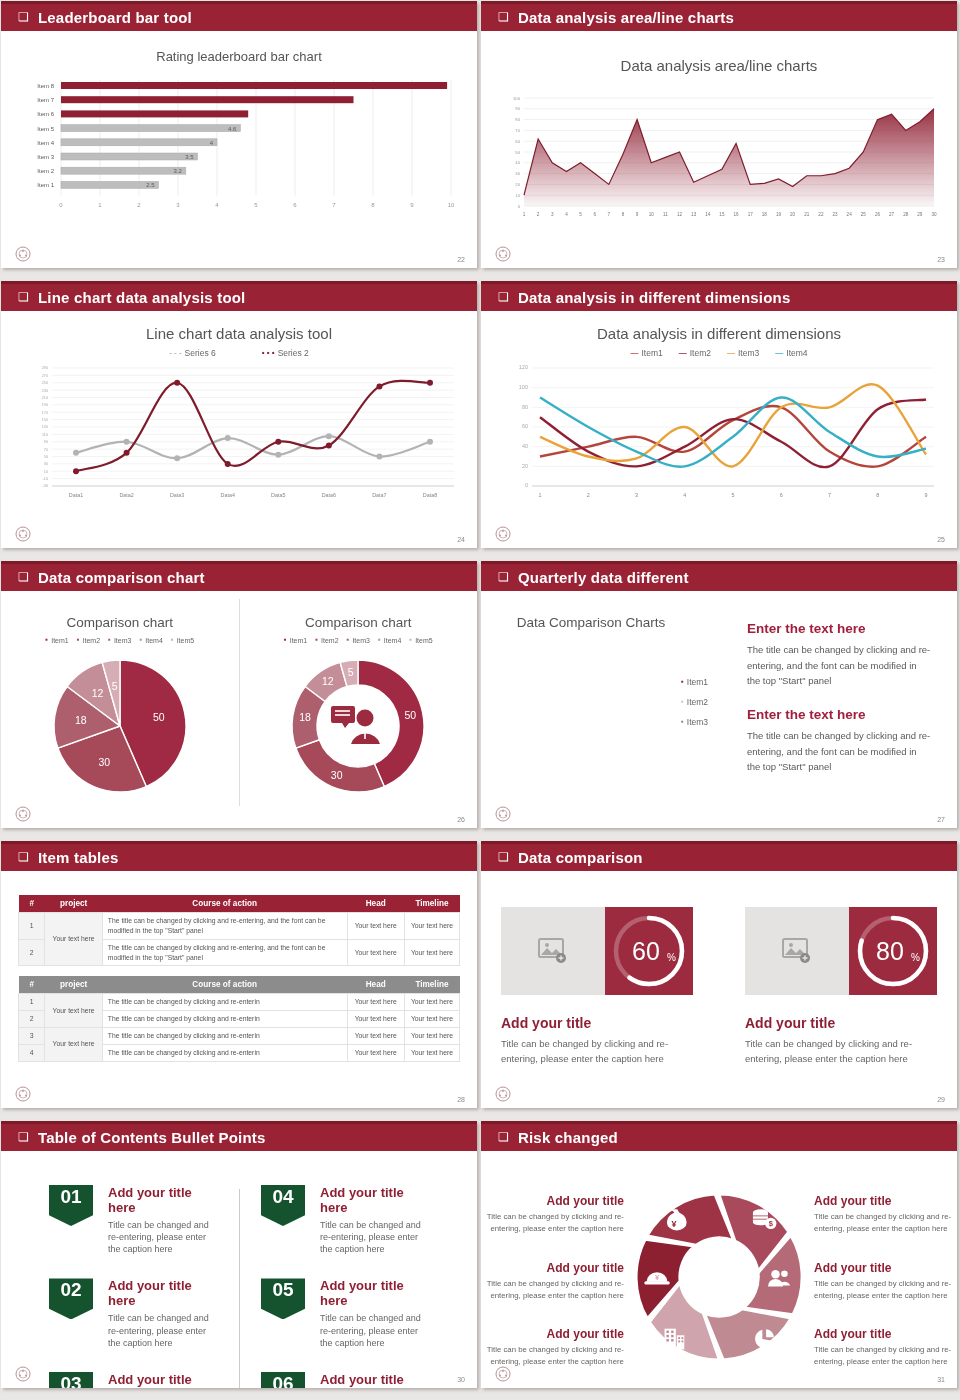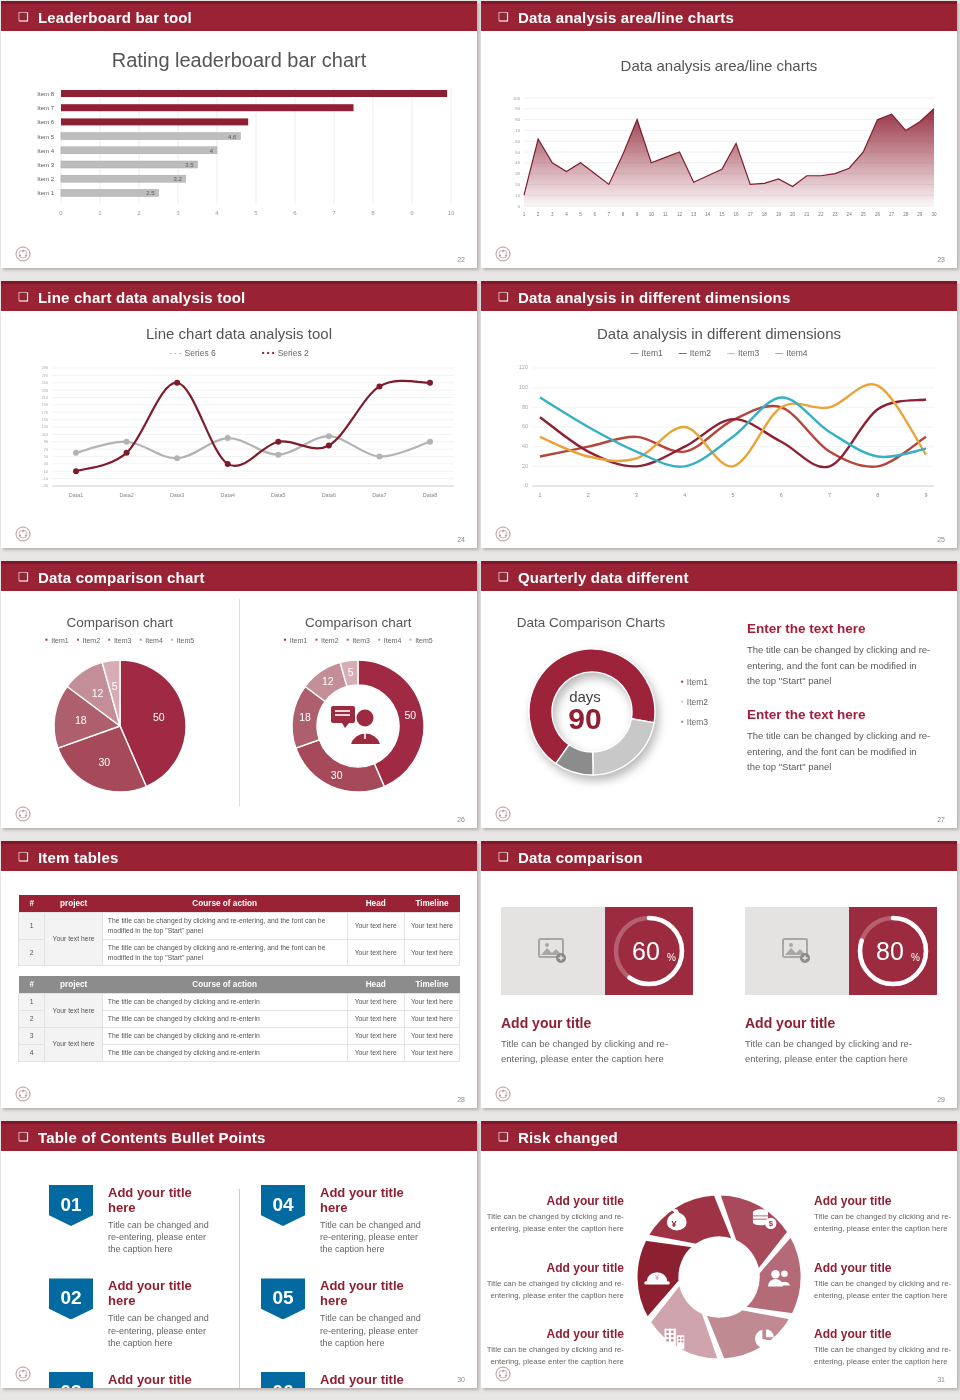--- a/index.html
+++ b/index.html
@@ -15,21 +15,21 @@
   .hicon { font-size:12px; margin-right:9px; font-weight:normal; position:relative; top:-1px; }
   .foot-logo { position:absolute; left:14px; bottom:6px; }
   .pg { position:absolute; right:12px; bottom:5px; font-size:7px; color:#8a8a8a; }
   .ctitle { text-align:center; color:#555; font-size:15px; margin-top:18px; }
   .legend { display:flex; justify-content:center; align-items:center; gap:14px;
     color:#666; font-size:7.5px; margin-top:6px; }
   .lgi { display:flex; align-items:center; gap:3px; }
   .mk { font-size:8px; line-height:1; font-weight:bold; }
   svg.chart { display:block; margin:0 auto; }
   
-  .s0 .ctitle { font-size:20px; }
+  .s0 .ctitle { font-size:13px; }
   .s2 .legend, .s1 .legend { font-size:8.5px; gap:46px; }
   .half-row { display:flex; margin-top:8px; }
   .half { flex:1; position:relative; }
   .half.first { border-right:1px solid #ddd; }
   .half .ctitle { font-size:13.5px; margin-top:16px; }
   .half .legend { font-size:7px; gap:8px; }
   
   .q-wrap { display:flex; margin-top:14px; }
   .q-left { width:262px; position:relative; }
   .q-title { font-size:13.5px; color:#555; text-align:center; margin-top:10px; width:220px; }
@@ -57,22 +57,22 @@
   .cmp-media { display:flex; height:88px; }
   .cmp-img { flex:1; background:#e5e3e2; display:flex; align-items:center; justify-content:center; }
   .cmp-red { width:88px; background:#9c2b3f; position:relative; }
   .cmp-ttl { margin-top:20px; font-size:14px; font-weight:bold; color:#8f2033; }
   .cmp-cap { font-size:9.5px; color:#666; line-height:1.6; margin-top:5px; }
   
   .toc-grid { display:flex; margin-top:34px; padding:0 26px; position:relative; }
   .toc-col { flex:1; display:flex; flex-direction:column; gap:23px; padding:0 22px; }
   .toc-div { position:absolute; left:50%; top:4px; bottom:2px; width:1px; background:#ccc; }
   .toc-item { display:flex; gap:15px; }
-  .badge { flex:none; width:44px; height:41px; background:#0369a1; color:#fff; font-weight:bold;
-    font-size:19px; display:flex; justify-content:center; padding-top:9px;
+  .badge { flex:none; width:44px; height:41px; background:#14532d; color:#fff; font-weight:bold;
+    font-size:19px; display:flex; justify-content:center; padding-top:1px;
     clip-path:polygon(0 0,100% 0,100% 74%,50% 100%,0 74%); }
   .toc-ttl { font-size:13px; font-weight:bold; color:#8f2033; }
   .toc-cap { font-size:9px; color:#666; margin-top:4px; line-height:1.35; max-width:168px; }
   
   .risk-wrap { display:flex; margin-top:22px; justify-content:center; align-items:center; gap:2px; }
   .risk-col { width:152px; display:flex; flex-direction:column; gap:26px; padding-top:8px; }
   .risk-col.l { text-align:right; }
   .risk-ttl { font-size:12px; font-weight:bold; color:#8f2033; }
   .risk-cap { font-size:7.8px; color:#666; line-height:1.5; margin-top:3px; }
 </style>
@@ -485,33 +485,20 @@
 
   <div class="cell">
       <div class="slide s5">
     <div class="hdr">
           <span class="hicon">❑</span>
           <span>Quarterly data different</span>
         </div>
     <div class="q-wrap">
       <div class="q-left">
         <div class="q-title">Data Comparison Charts</div>
-        <div class="q-donut">
-          <svg class="chart" width="156" height="156" viewBox="0 0 156 156">
-                <g style="filter:drop-shadow(3px 5px 5px rgba(0,0,0,.28))">
-                  <path d="M41.864684509884114,129.6065787902065 A63,63 0 1 1 140.08069760445989,88.72319844746004 L117.41631593933961,84.8083799666413 A40,40 0 1 0 55.056942545958165,110.76608177155968 Z" fill="#9c2339" stroke="#fff" stroke-width="1.4"></path>
-                  <path d="M140.08069760445989,88.72319844746004 A63,63 0 0 1 79.09950160554887,140.99040479485265 L78.69809625749134,117.99390780625565 A40,40 0 0 0 117.41631593933961,84.8083799666413 Z" fill="#c8c8c8" stroke="#fff" stroke-width="1.4"></path>
-                  <path d="M79.09950160554887,140.99040479485265 A63,63 0 0 1 41.86468450988415,129.60657879020653 L55.056942545958194,110.7660817715597 A40,40 0 0 0 78.69809625749134,117.99390780625565 Z" fill="#8c8c8c" stroke="#fff" stroke-width="1.4"></path>
-                </g>
-              </svg>
-          <div class="q-center">
-            <span class="q-days">days</span>
-            <span class="q-90">90</span>
-          </div>
-        </div>
         <div class="legend v q-legend" style="flex-direction:column;align-items:flex-start;gap:10px">
               <span class="lgi">
                 <span class="mk" style="color: rgb(156, 35, 57);">▪</span>
                 <span>Item1</span>
               </span>
               <span class="lgi">
                 <span class="mk" style="color: rgb(200, 200, 200);">▪</span>
                 <span>Item2</span>
               </span>
               <span class="lgi">

